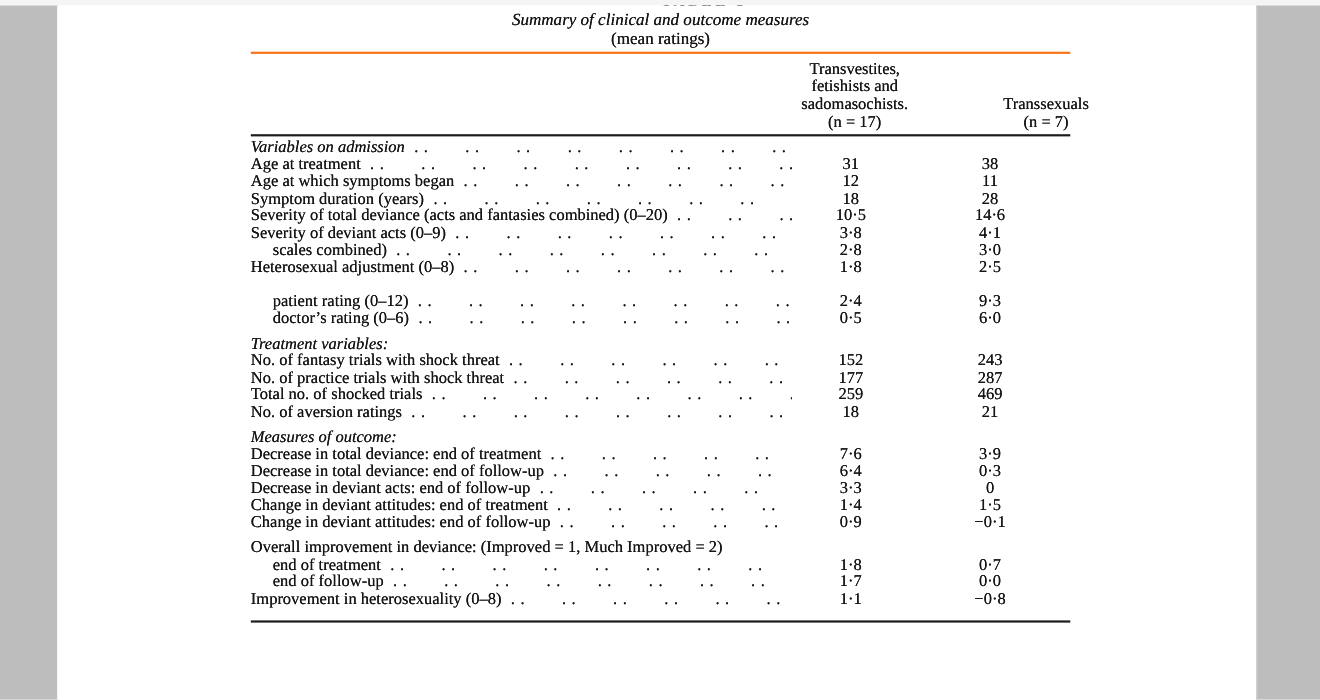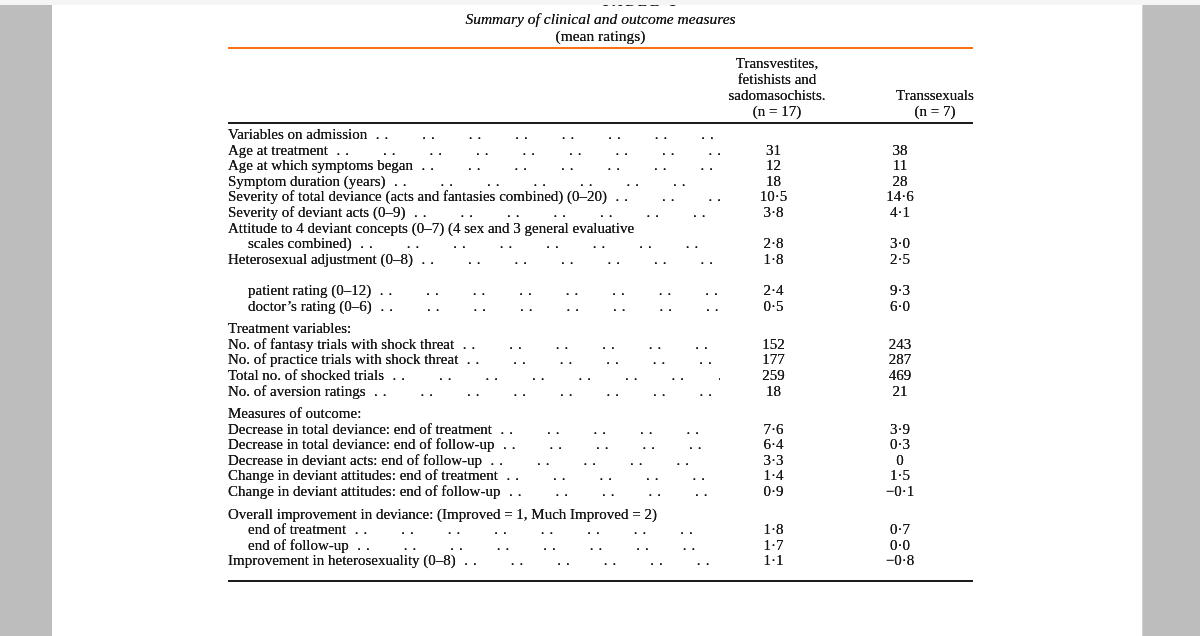--- a/index.html
+++ b/index.html
@@ -35,29 +35,29 @@
     font-size:15.5px;line-height:17px;text-shadow:0 0 .4px #161616;
   }
 
   .table{position:absolute;left:176px;top:42px;width:745px;}
   .thead{
     position:relative;height:73px;
     border-top:2px solid #f97316;border-bottom:2px solid #1c1c1c;
   }
   .colhead{position:absolute;text-align:center;font-size:15px;line-height:16px;text-shadow:0 0 .4px #161616;}
   .colhead-1{left:459px;top:6px;width:180px;}
-  .colhead-2{left:612px;top:38px;width:190px;}
+  .colhead-2{left:628px;top:38px;width:190px;}
   .colhead div{white-space:nowrap;}
 
   .tbody{padding-top:3px;padding-bottom:11px;border-bottom:2px solid #1c1c1c;}
   .trow{display:flex;height:15.6px;line-height:15.6px;font-size:15px;text-shadow:0 0 .4px #161616;}
   .trow.gap{margin-top:7px;justify-content:center;}
   .labcell{flex:0 0 492px;display:flex;min-width:0;overflow:hidden;}
   .lab{white-space:nowrap;}
-  .lab.it{}
+  .lab.it{font-style:italic;}
   .lab.ind{padding-left:20px;}
   .leader{flex:1 1 0;min-width:0;overflow:hidden;white-space:nowrap;letter-spacing:1px;}
   .val{flex:0 0 auto;text-align:center;white-space:nowrap;}
   .v1{width:107px;}
   .v2{width:146px;}
 </style>
 </head>
 <body>
 
 <div>
@@ -130,27 +130,20 @@
           <div class="trow">
             <span class="labcell">
               <span class="lab">Severity of deviant acts (0–9)</span>
               <span class="leader"> . .   . .   . .   . .   . .   . .   . .   . .   . .   . .   . .   . .   . .   . .   . .   . .   . .   . .   . .   . .  </span>
             </span>
             <span class="val v1">3·8</span>
             <span class="val v2">4·1</span>
           </div>
           <div class="trow">
             <span class="labcell">
-              <span class="lab">Attitude to 4 deviant concepts (0–7) (4 sex and 3 general evaluative</span>
-            </span>
-            <span class="val v1"></span>
-            <span class="val v2"></span>
-          </div>
-          <div class="trow">
-            <span class="labcell">
               <span class="lab ind">scales combined)</span>
               <span class="leader"> . .   . .   . .   . .   . .   . .   . .   . .   . .   . .   . .   . .   . .   . .   . .   . .   . .   . .   . .   . .  </span>
             </span>
             <span class="val v1">2·8</span>
             <span class="val v2">3·0</span>
           </div>
           <div class="trow">
             <span class="labcell">
               <span class="lab">Heterosexual adjustment (0–8)</span>
               <span class="leader"> . .   . .   . .   . .   . .   . .   . .   . .   . .   . .   . .   . .   . .   . .   . .   . .   . .   . .   . .   . .  </span>

